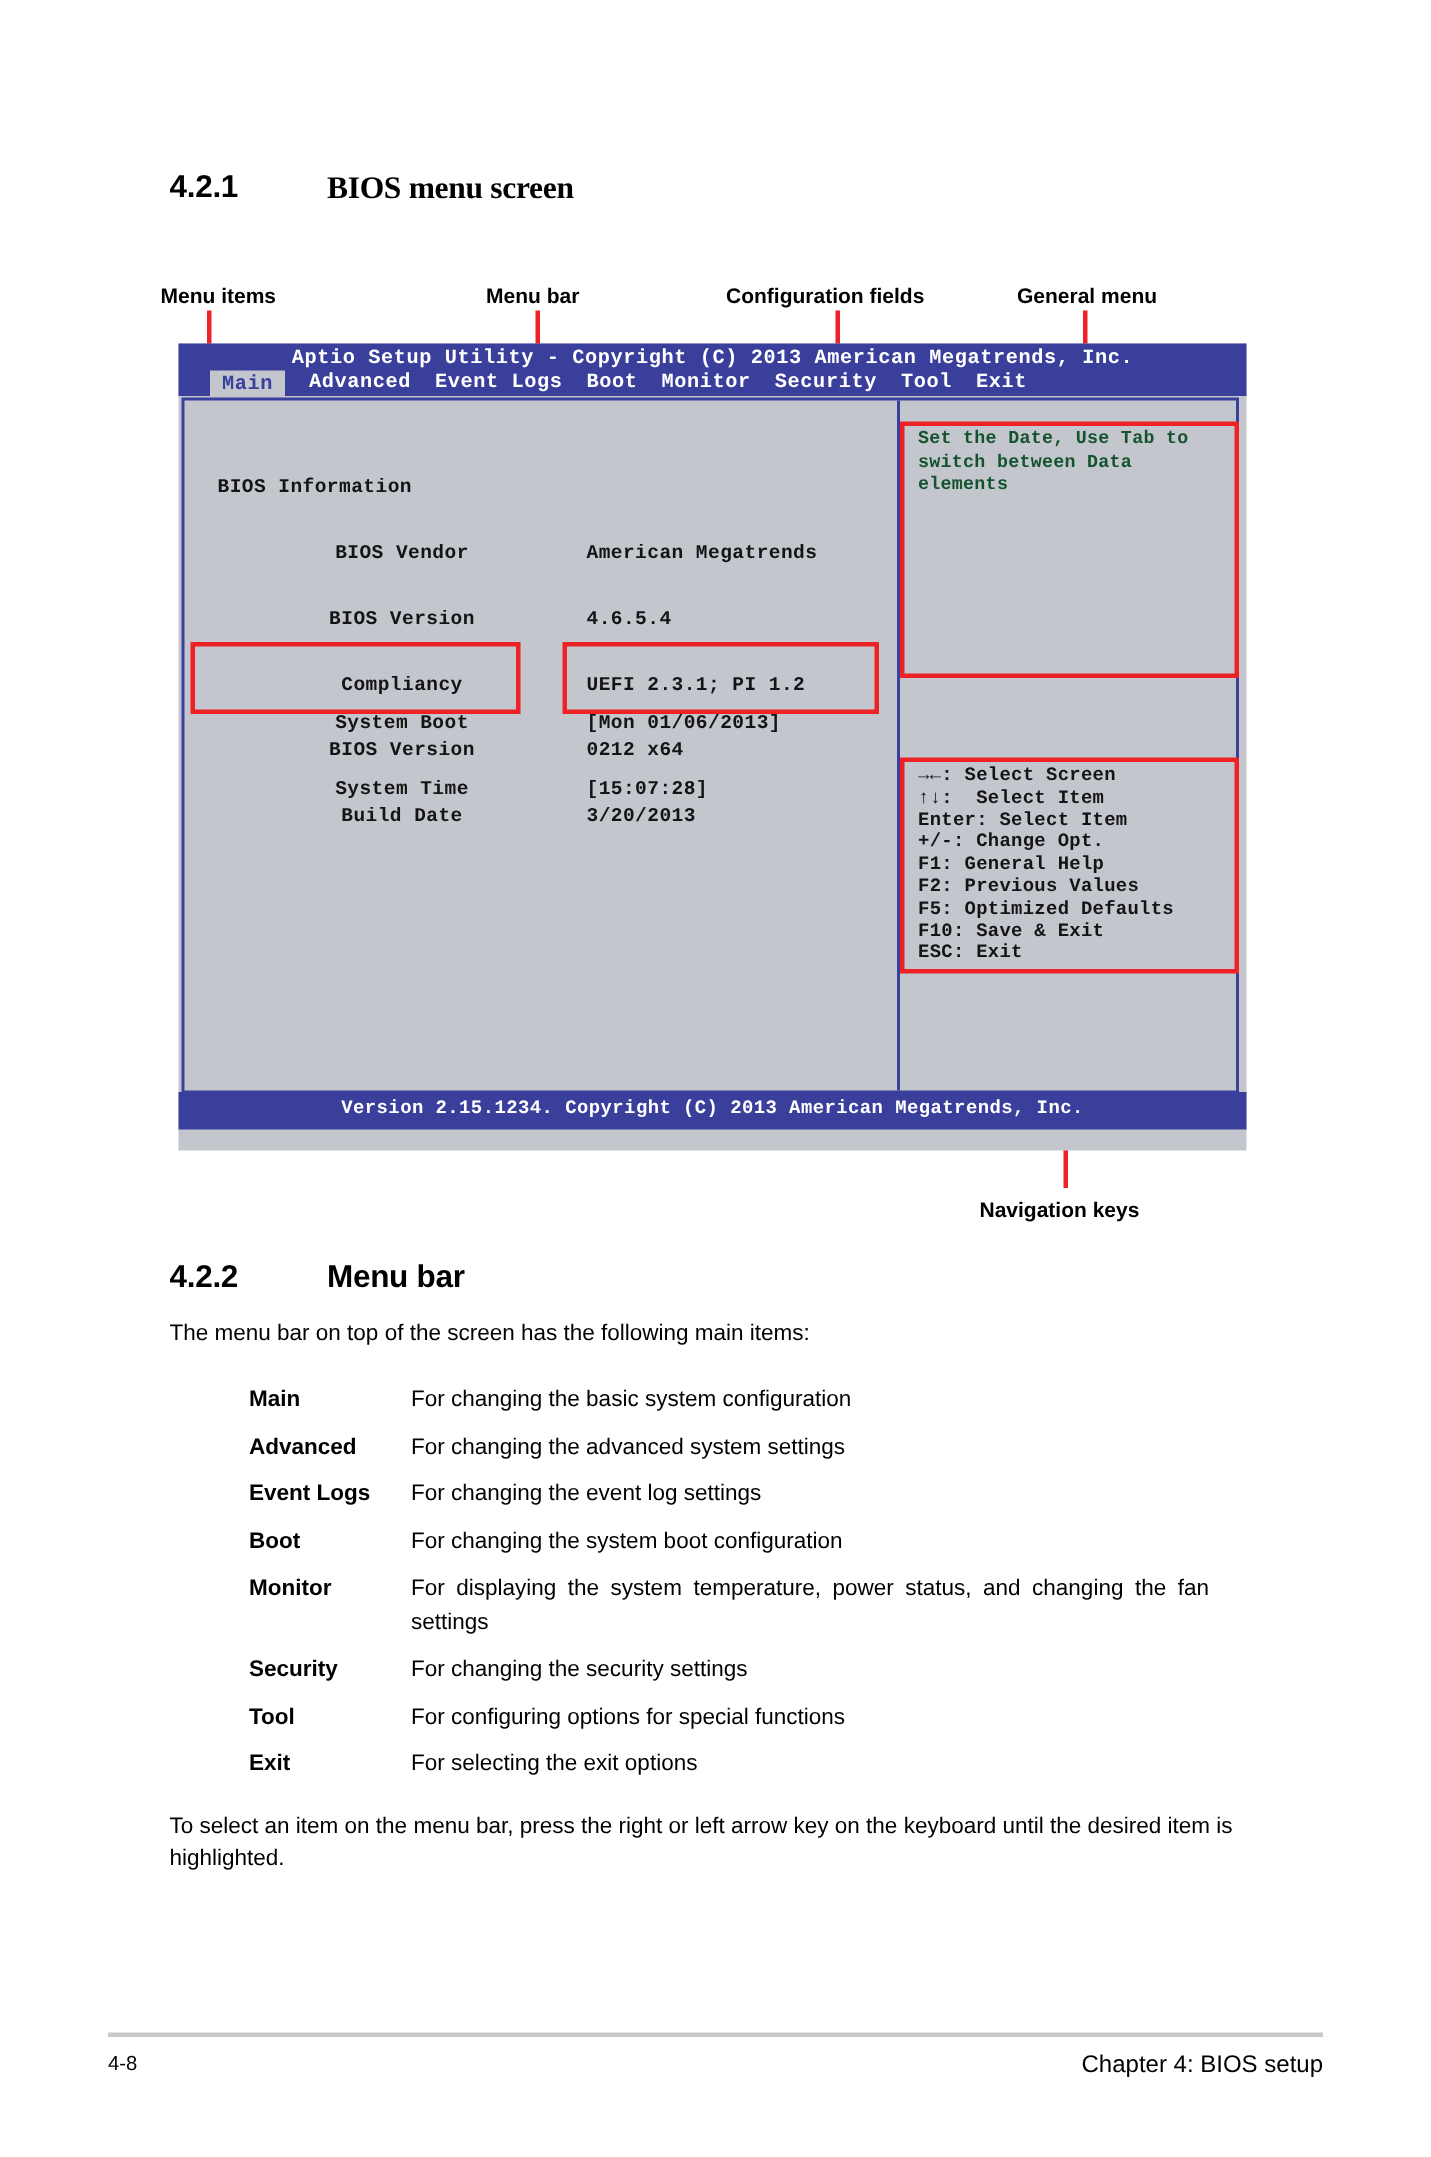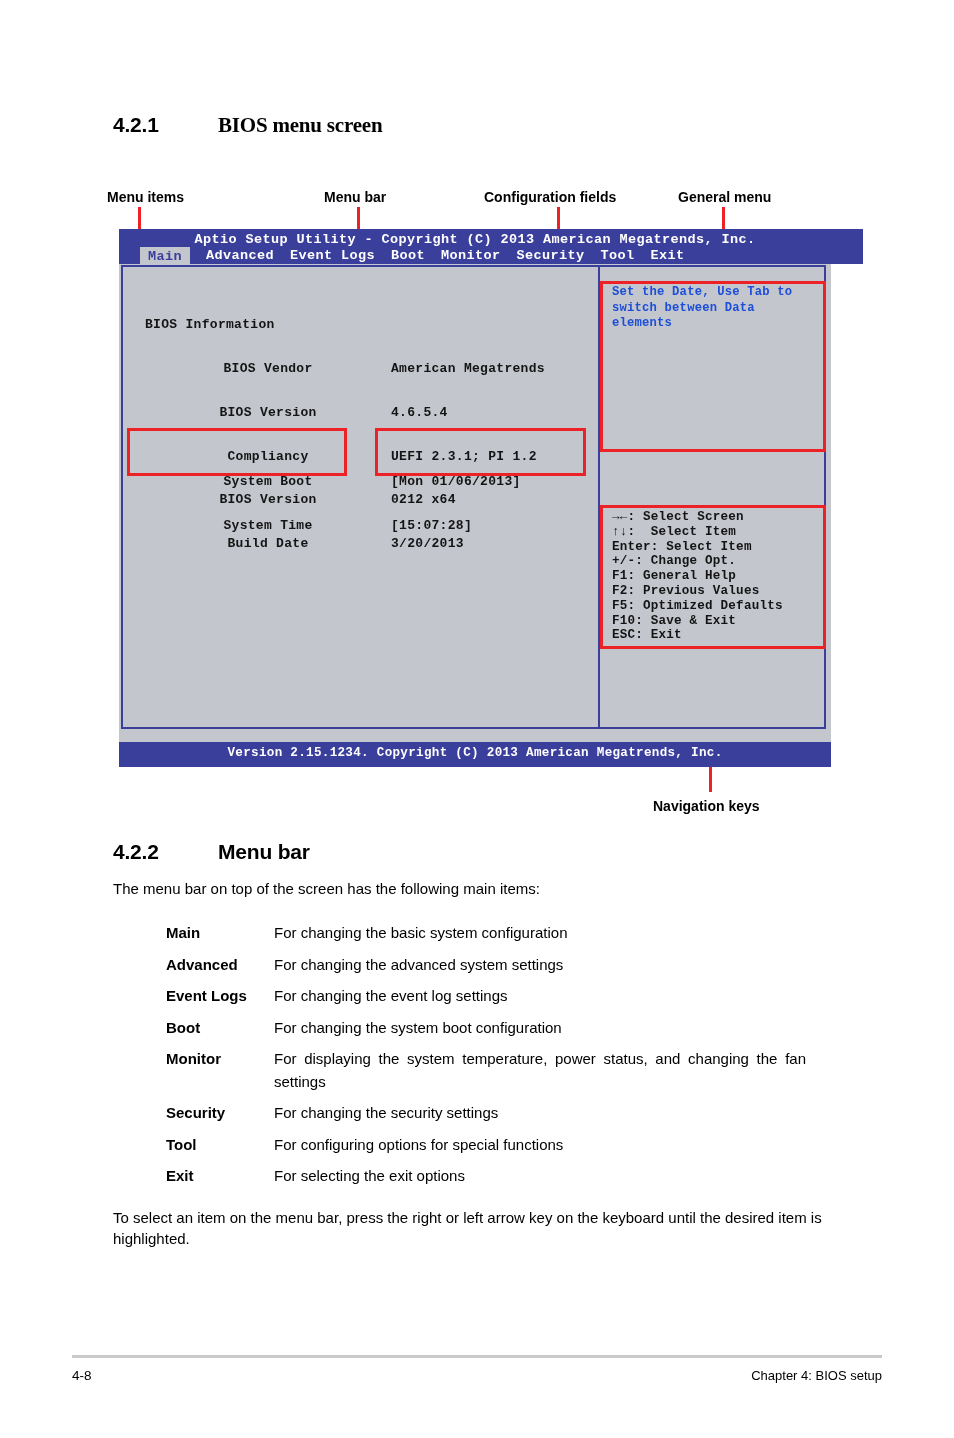--- a/index.html
+++ b/index.html
@@ -49,21 +49,20 @@
     height: 538px;
     background: #c3c6cd;
     font-family: "Liberation Mono", "DejaVu Sans Mono", monospace;
   }
   .bios-titlebar {
     position: absolute;
     left: 0; top: 0;
     width: 712px;
     height: 35px;
     background: #3b3f9c;
-    padding-left: 32px;
   }
   .bios-title-text {
     position: absolute;
     left: 0; top: 3px;
     width: 712px;
     text-align: center;
     color: #ffffff;
     font-size: 13.5px;
     font-weight: bold;
     letter-spacing: 0.4px;
@@ -156,39 +155,39 @@
 
   .help-text {
     position: absolute;
     left: 12px;
     top: 18px;
     width: 210px;
     font-size: 12.2px;
     font-weight: bold;
     line-height: 15.5px;
     letter-spacing: 0.2px;
-    color: #1d4ed8;
+    color: #14532d;
     white-space: pre-line;
   }
   .navkeys {
     position: absolute;
     left: 12px;
     top: 243px;
     font-size: 12.6px;
     font-weight: bold;
     line-height: 14.8px;
     letter-spacing: 0.2px;
     color: #141414;
     white-space: pre;
   }
 
   .bios-footerbar {
     position: absolute;
     left: 0;
-    bottom: 0;
+    bottom: 14px;
     width: 712px;
     height: 25px;
     background: #3b3f9c;
     margin-top: 32px;
   }
   .bios-footer-text {
     position: absolute;
     left: 0; top: 4px;
     width: 712px;
     text-align: center;
@@ -252,21 +251,21 @@
   .page-foot-left {
     position: absolute;
     left: 72px;
     top: 1368px;
     font-size: 13.5px;
   }
   .page-foot-right {
     position: absolute;
     right: 72px;
     top: 1368px;
-    font-size: 13px;
+    font-size: 16px;
   }
 </style>
 </head>
 <body>
 
 <div class="sec-heading sec-num" style="left:113px; top:113px;">4.2.1</div>
 <div class="sec-heading sec-title" style="left:218px; top:113px;font-family:Liberation Serif, serif;">BIOS menu screen</div>
 
 <div class="callout" style="left:107px; top:189px;">Menu items</div>
 <div class="callout" style="left:324px; top:189px;">Menu bar</div>

